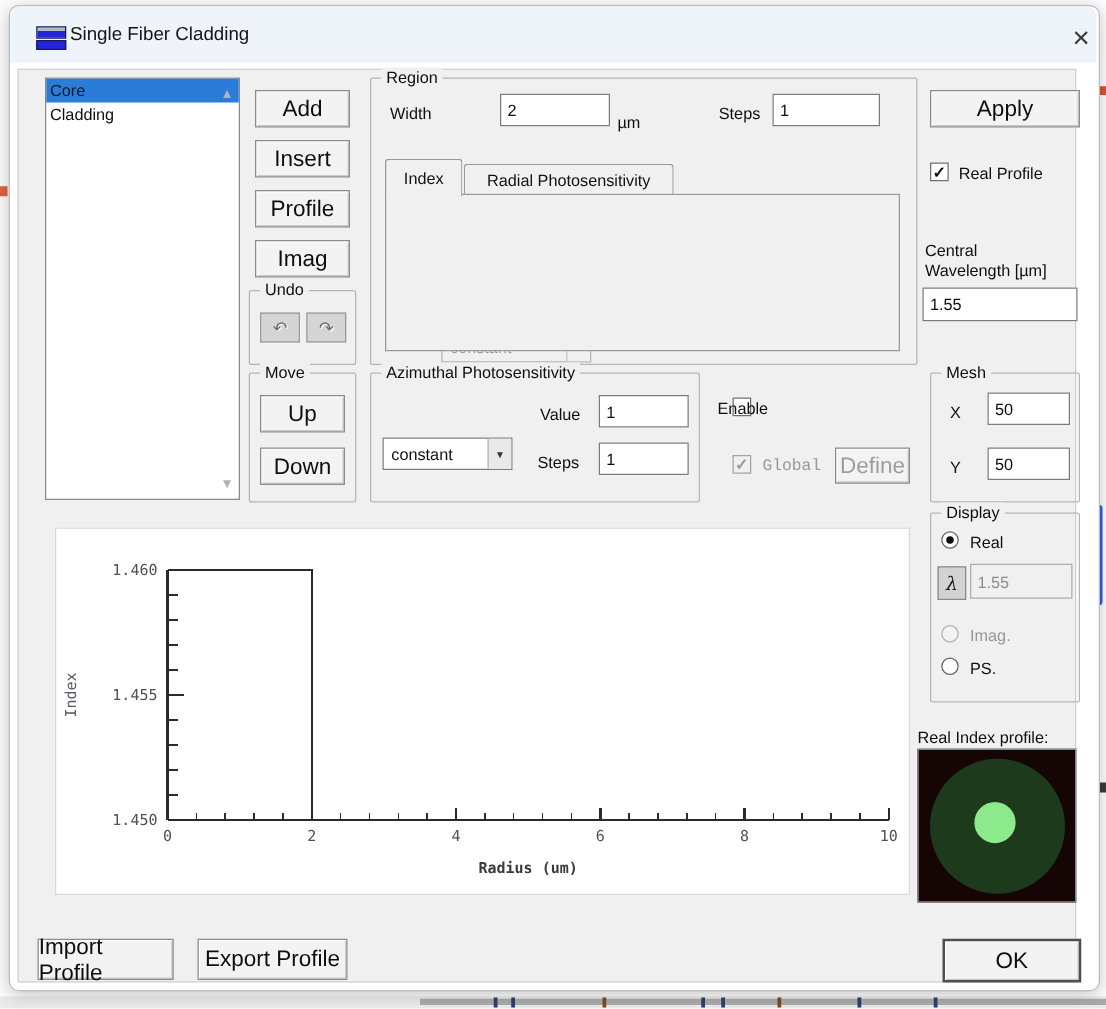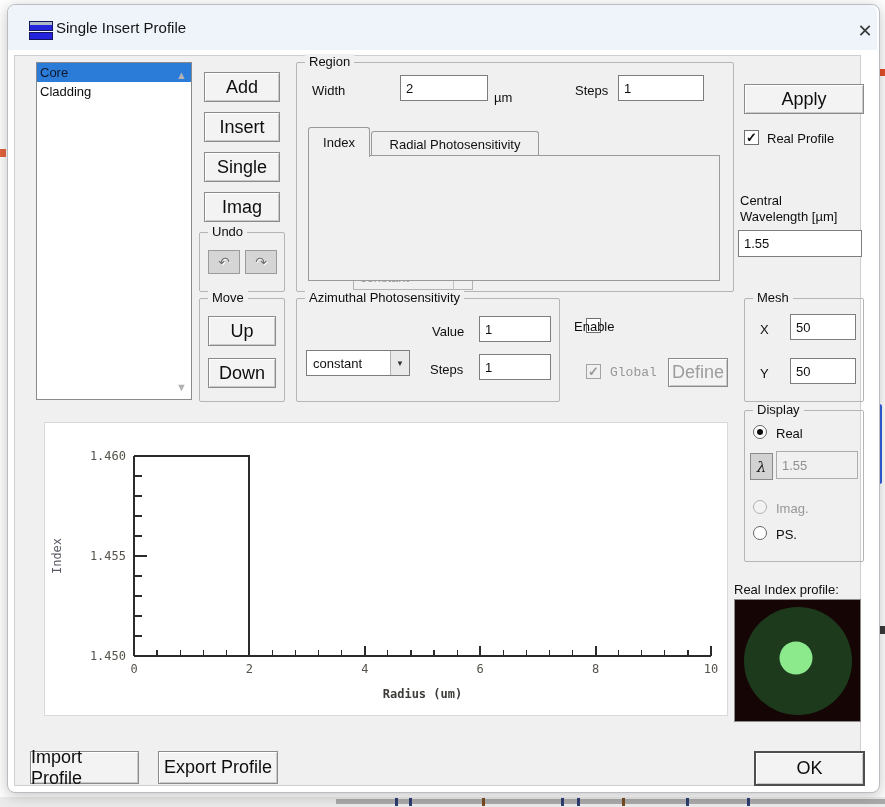--- a/index.html
+++ b/index.html
@@ -88,35 +88,35 @@
   <div class="artifact" style="left:622px;top:798px;width:3px;height:8px;background:#7a4a20;"></div>
   <div class="artifact" style="left:686px;top:798px;width:3px;height:8px;background:#2c3e70;"></div>
   <div class="artifact" style="left:747px;top:798px;width:3px;height:8px;background:#2c3e70;"></div>
 
   <div id="dialog"></div>
   <div id="titlebar">
     <div id="app-icon">
         <div class="bar1"></div>
         <div class="bar2"></div>
       </div>
-    <div id="title-text">Single Insert Profile</div>
+    <div id="title-text">Single Fiber Cladding</div>
     <div id="close-btn">✕</div>
   </div>
   <div id="client"></div>
 
   <div id="listbox">
     <div class="list-item selected" style="background: rgb(43, 124, 217);">Core</div>
     <div class="list-item">Cladding</div>
     <div class="scroll-arrow" style="top:6px;">▲</div>
     <div class="scroll-arrow" style="bottom:6px;">▼</div>
   </div>
 
   <div class="btn" style="left:204px;top:72px;width:74px;height:28px;">Add</div>
   <div class="btn" style="left:204px;top:112px;width:74px;height:28px;">Insert</div>
-  <div class="btn" style="left:204px;top:152px;width:74px;height:28px;">Single</div>
+  <div class="btn" style="left:204px;top:152px;width:74px;height:28px;">Profile</div>
   <div class="btn" style="left:204px;top:192px;width:74px;height:28px;">Imag</div>
 
   <div class="group" style="left:199px;top:232px;width:84px;height:58px;">
     <span class="gtitle">Undo</span>
   </div>
   <div class="undo-btn" style="left:208px;top:250px;">↶</div>
   <div class="undo-btn" style="left:245px;top:250px;">↷</div>
 
   <div class="group" style="left:199px;top:298px;width:84px;height:102px;">
     <span class="gtitle">Move</span>
@@ -148,21 +148,21 @@
 
   <div class="lbl" style="left:315px;top:239px;">Imag.</div>
   <div class="combo dis" style="left:353px;top:232px;width:120px;height:26px;">
     <span class="cval">constant</span>
     <span class="carrow">▼</span>
   </div>
   <div class="lbl" style="left:499px;top:239px;">Value</div>
   <input class="fld dis" style="left: 543px; top: 232px; width: 96px; height: 26px;" value="0">
   <div class="btn dis" style="left:655px;top:232px;width:63px;height:26px;">Define</div>
 
-  <div class="btn" style="left:744px;top:72px;width:118px;height:28px;margin-top:12px;">Apply</div>
+  <div class="btn" style="left:744px;top:72px;width:118px;height:28px;">Apply</div>
   <div class="checkbox" style="left:744px;top:130px;">
     <span>✓</span>
   </div>
   <div class="lbl" style="left:767px;top:131px;">Real Profile</div>
   <div class="lbl" style="left:740px;top:193px;">Central</div>
   <div class="lbl" style="left:740px;top:209px;">Wavelength [µm]</div>
   <input class="fld" style="left: 738px; top: 230px; width: 124px; height: 27px;" value="1.55">
 
   <div class="group" style="left:296px;top:298px;width:262px;height:102px;">
     <span class="gtitle">Azimuthal Photosensitivity</span>

